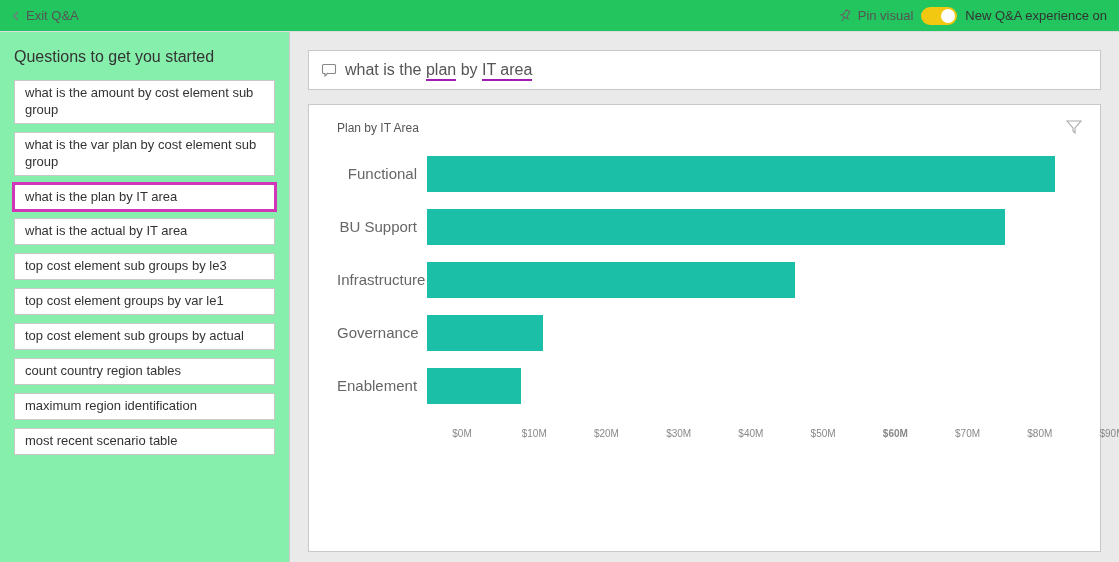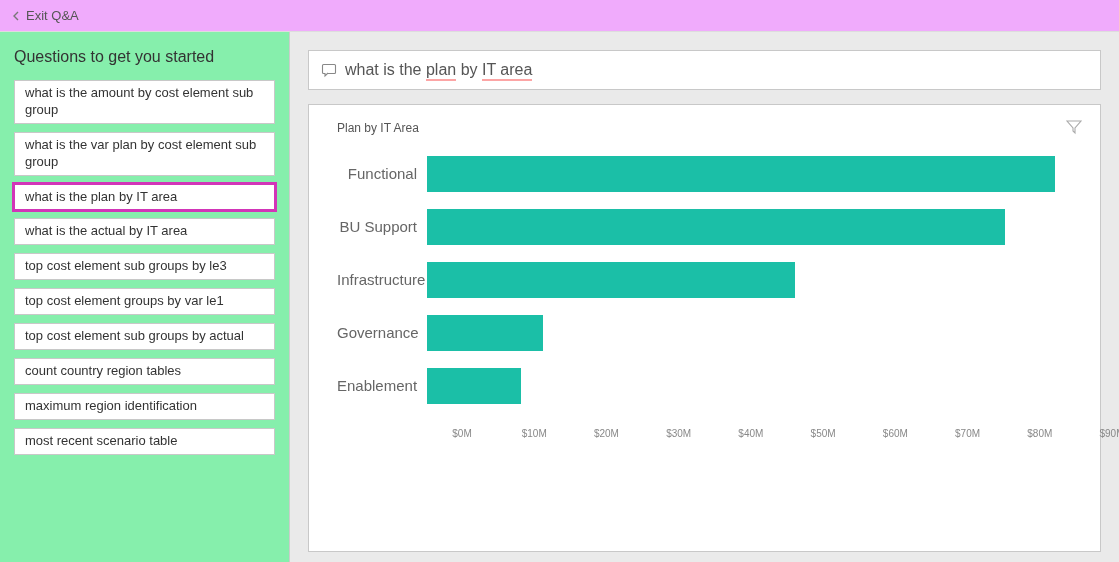--- a/index.html
+++ b/index.html
@@ -9,21 +9,21 @@
       width: 1119px;
       height: 562px;
       overflow: hidden;
       color: #333;
       font-size: 13px;
     }
     .topbar {
       display: flex;
       align-items: center;
       justify-content: space-between;
-      background: #f0abfc;
+      background: #22c55e;
       height: 32px;
       padding: 0 12px;
       border-bottom: 1px solid #ddd;
     }
     .topbar-left, .topbar-right {
       display: flex;
       align-items: center;
       gap: 8px;
     }
     .exit-btn {
@@ -104,21 +104,21 @@
       border: 1px solid #c8c8c8;
       height: 40px;
       display: flex;
       align-items: center;
       padding: 0 12px;
       gap: 8px;
       font-size: 15px;
       margin-bottom: 14px;
     }
     .query-text { color: #555; font-size: 16px; }
-    .underline-blue { border-bottom: 2px solid #fca5a5; padding-bottom: 1px; }
+    .underline-blue { border-bottom: 2px solid #a21caf; padding-bottom: 1px; }
     .chart-card {
       flex: 1;
       background: #fff;
       border: 1px solid #c8c8c8;
       padding: 16px 23px 10px 28px;
       position: relative;
       display: flex;
       flex-direction: column;
     }
     .chart-title {
@@ -186,20 +186,36 @@
 
 <div class="topbar">
   <div class="topbar-left">
     <div class="exit-btn">
       <span>
         <svg width="10" height="10" viewBox="0 0 10 10">
             <path d="M6 1 L2 5 L6 9" stroke="#777" fill="none" stroke-width="1.4"></path>
           </svg>
       </span>
       <span>Exit Q&amp;A</span>
+    </div>
+  </div>
+  <div class="topbar-right">
+    <div class="pin-btn">
+      <span>
+        <svg width="14" height="14" viewBox="0 0 14 14">
+            <path d="M5 1 L9 1 L9 6 L11 8 L3 8 L5 6 Z M7 8 L7 13" stroke="#666" fill="none" stroke-width="1.1" transform="rotate(30 7 7)"></path>
+          </svg>
+      </span>
+      <span>Pin visual</span>
+    </div>
+    <div class="toggle-wrap">
+      <div class="toggle">
+        <div class="toggle-knob"></div>
+      </div>
+      <span>New Q&amp;A experience on</span>
     </div>
   </div>
 </div>
 
 <div class="layout">
   <div class="sidebar">
     <div class="sidebar-title">Questions to get you started</div>
     <div id="questions-container">
         <div class="question-item">what is the amount by cost element sub group</div>
         <div class="question-item">what is the var plan by cost element sub group</div>
@@ -267,21 +283,21 @@
           </div>
           <div class="axis-row">
             <div class="bar-label"></div>
             <div class="axis-track">
               <div class="axis-tick" style="left: 0%;">$0M</div>
               <div class="axis-tick" style="left: 11.1111%;">$10M</div>
               <div class="axis-tick" style="left: 22.2222%;">$20M</div>
               <div class="axis-tick" style="left: 33.3333%;">$30M</div>
               <div class="axis-tick" style="left: 44.4444%;">$40M</div>
               <div class="axis-tick" style="left: 55.5556%;">$50M</div>
-              <div class="axis-tick" style="left: 66.6667%;">$60M</div>
+              <div class="axis-tick" style="left: 66.6667%; font-weight: bold;">$60M</div>
               <div class="axis-tick" style="left: 77.7778%;">$70M</div>
               <div class="axis-tick" style="left: 88.8889%;">$80M</div>
               <div class="axis-tick" style="left: 100%;">$90M</div>
             </div>
           </div>
         </div>
     </div>
   </div>
 </div>
 

